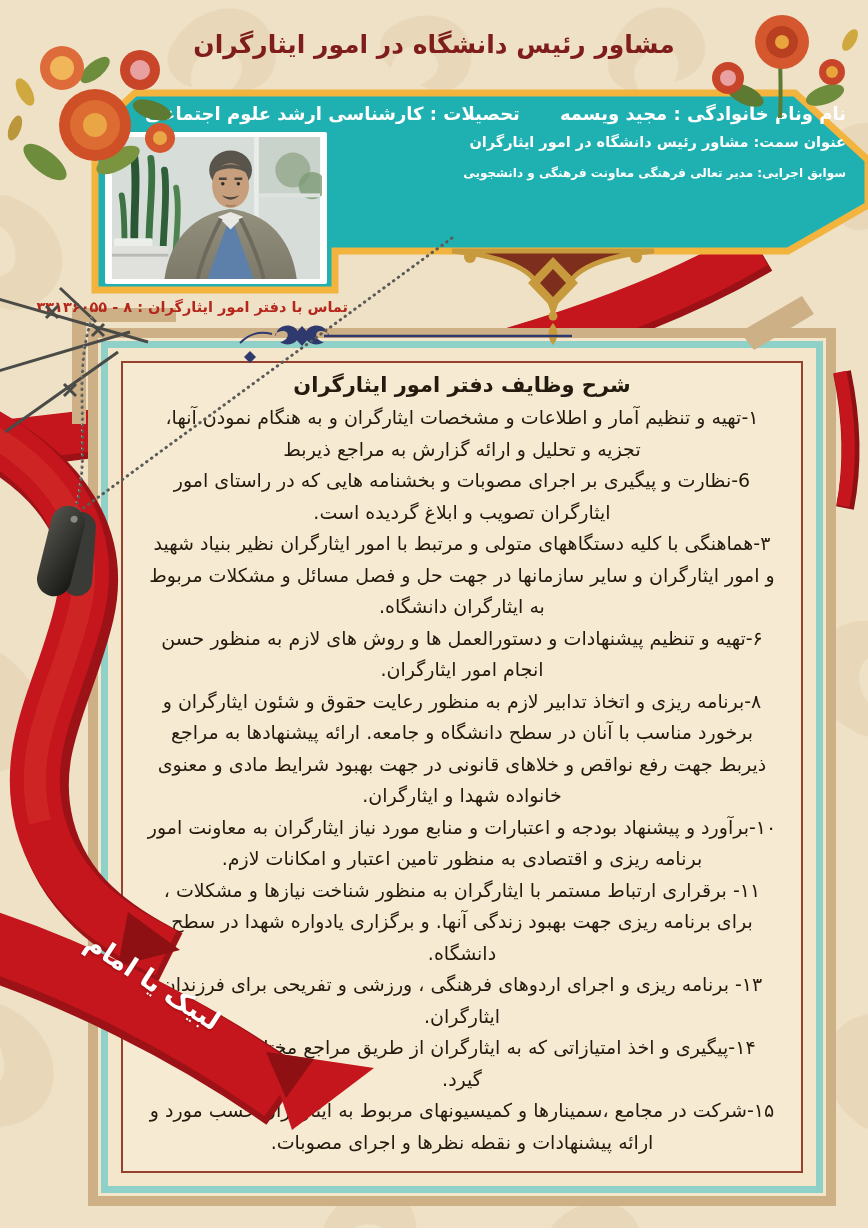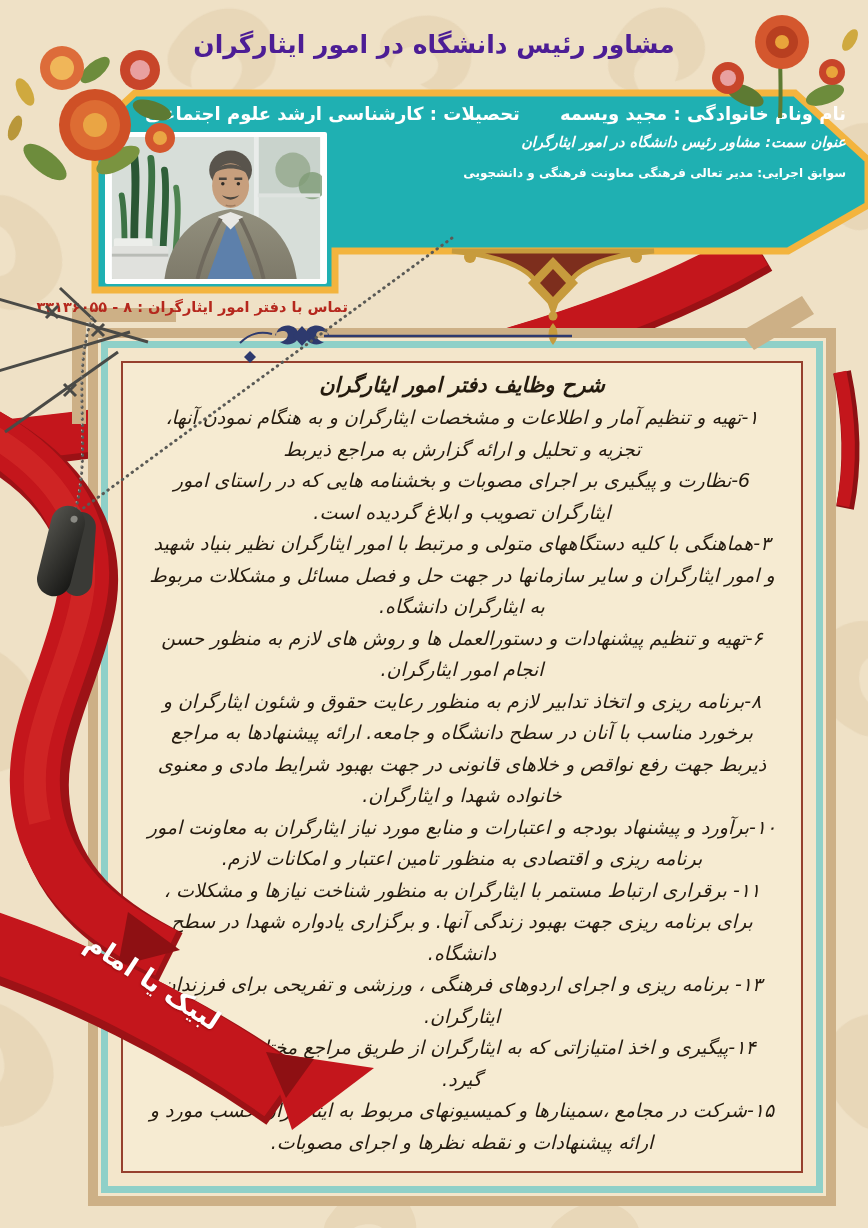--- a/index.html
+++ b/index.html
@@ -2,45 +2,45 @@
 <html lang="fa"><head>
 <meta charset="utf-8">
 <style>
   html,body{margin:0;padding:0;background:#d8d0c0;}
   .page{position:relative;width:868px;height:1228px;background:#efe1c6;overflow:hidden;
         font-family:"DejaVu Sans",sans-serif;}
   svg.abs{position:absolute;}
 
   
   .title{position:absolute;top:30px;left:0;width:100%;text-align:center;font-size:25px;
-         font-weight:bold;color:#4c1d95;z-index:2;direction:rtl;}
+         font-weight:bold;color:#7f1d1d;z-index:2;direction:rtl;}
 
   
   .tealtext{position:absolute;right:22px;top:103px;width:546px;z-index:5;direction:rtl;
             color:#ffffff;text-align:right;}
   .row1{display:flex;gap:40px;font-size:18px;font-weight:bold;white-space:nowrap;}
-  .pos{font-size:14.5px;font-weight:bold;margin-top:10px;font-style:italic;}
+  .pos{font-size:14.5px;font-weight:bold;margin-top:10px;}
   .exp{font-size:12px;font-weight:bold;margin-top:16px;}
 
   
   .photo{position:absolute;left:105px;top:132px;width:222px;height:152px;background:#ffffff;
          padding:5px;box-sizing:border-box;z-index:5;border-radius:2px;}
   .photo svg{display:block;width:100%;height:100%;}
 
   .contact{position:absolute;left:38px;top:299px;width:310px;text-align:center;font-size:14.5px;
            font-weight:bold;color:#b5271d;z-index:4;direction:rtl;white-space:nowrap;}
 
   
   .corner-accent{position:absolute;left:72px;top:308px;width:104px;height:116px;box-sizing:border-box;
                  border-left:14px solid #cdb086;border-top:14px solid #cdb086;z-index:1;}
   .frame{position:absolute;left:88px;top:328px;width:748px;height:878px;border:10px solid #cdb086;
          background:#f3e6cb;box-sizing:border-box;z-index:2;}
   .frame-teal{position:absolute;inset:3px;border:7px solid #8fd0c8;}
   .frame-paper{position:absolute;inset:13px;border:2px solid #96402e;background:#f6ebd2;
-               padding:8px 24px 0;box-sizing:border-box;overflow:hidden;font-style:italic;}
+               padding:8px 24px 0;box-sizing:border-box;overflow:hidden;}
   .heading{text-align:center;font-size:21px;font-weight:bold;color:#241a0e;direction:rtl;
            margin:2px 0 5px;}
   .duty{direction:rtl;text-align:center;font-size:19px;line-height:31.5px;color:#241a0e;}
 
   
   .callig{position:absolute;left:58px;top:966px;width:190px;transform:rotate(33deg);
           color:#fff;font-weight:bold;font-size:27px;text-align:center;z-index:7;direction:rtl;
           white-space:nowrap;text-shadow:0 1px 2px rgba(120,0,0,.6);}
 </style>
 </head>

